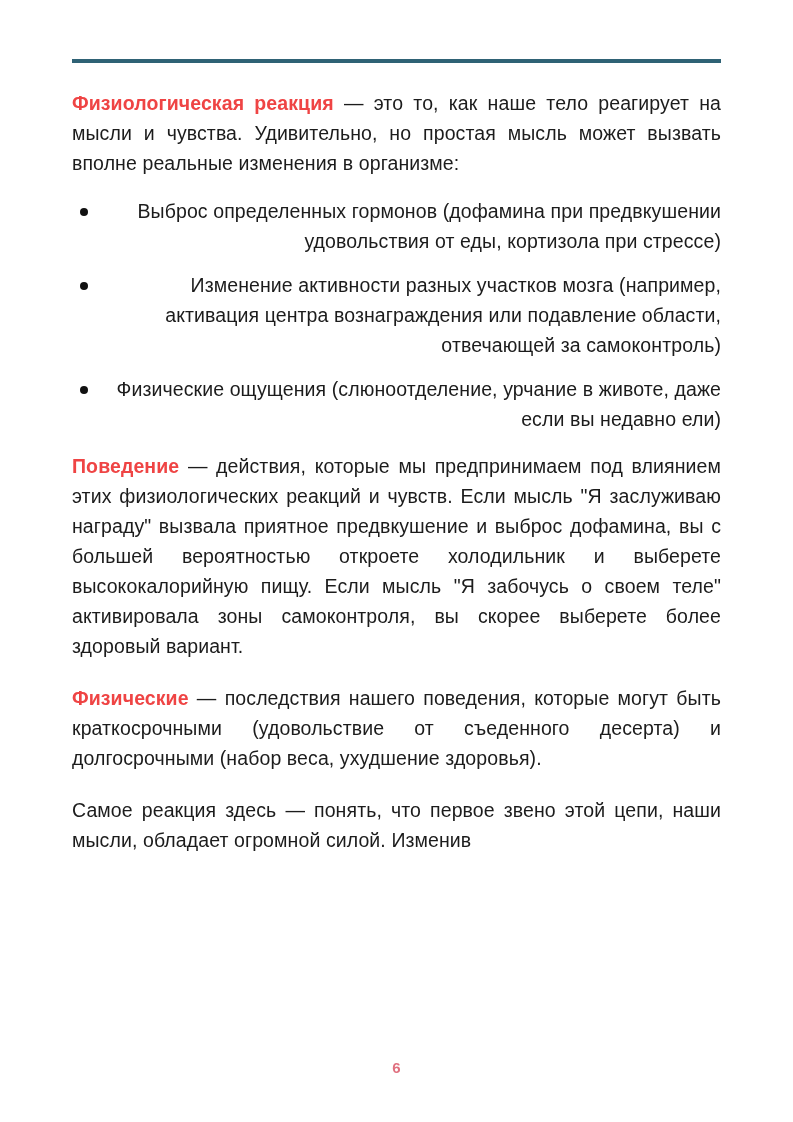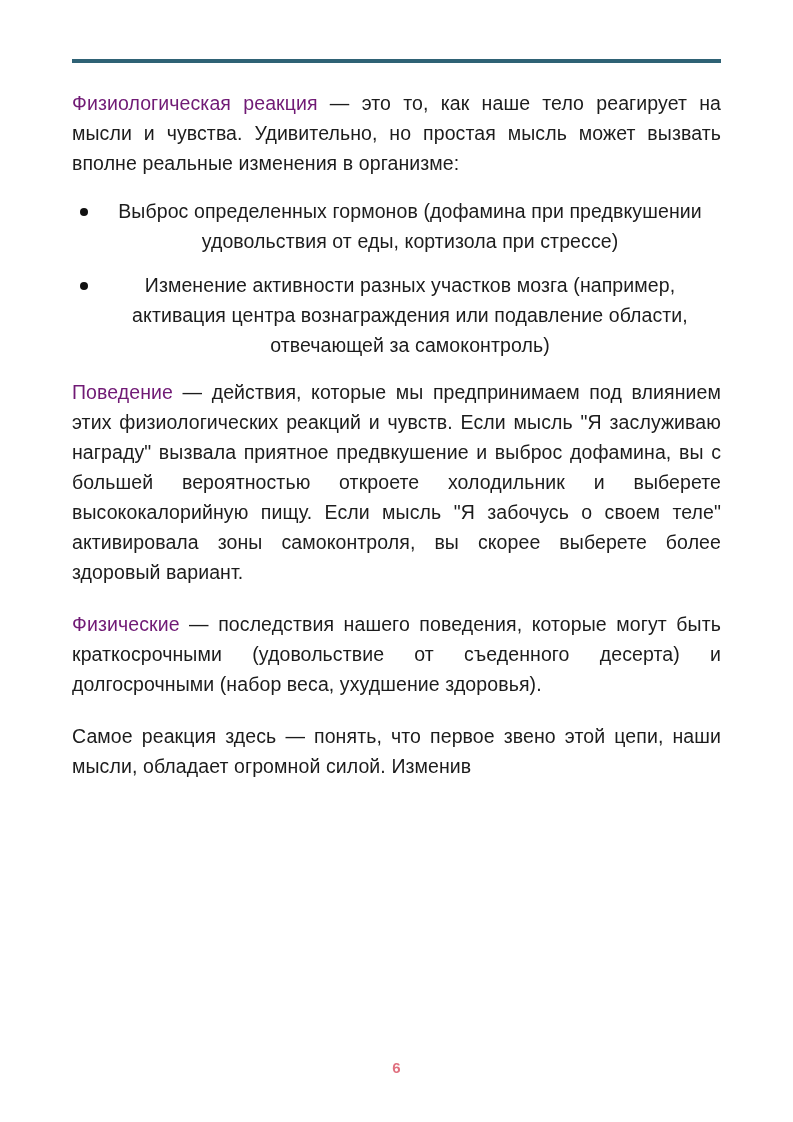--- a/index.html
+++ b/index.html
@@ -49,37 +49,37 @@
     text-justify: inter-word;
     color: #1c1c1c;
     letter-spacing: 0.1px;
   }
 
   p.body-text.last-line-natural {
     text-align-last: left;
   }
 
   .accent {
-    color: #701a75;
-    font-weight: normal;
+    color: #ef4444;
+    font-weight: bold;
   }
 
   ul.bullets {
     list-style: none;
     margin: 0;
     padding: 0;
   }
 
   ul.bullets li {
     position: relative;
     padding-left: 27px;
     font-size: 19.5px;
     line-height: 30px;
     color: #1c1c1c;
-    text-align: center;
+    text-align: right;
     letter-spacing: 0.1px;
   }
 
   ul.bullets li + li {
     margin-top: 14px;
   }
 
   ul.bullets li .dot {
     position: absolute;
     left: 8px;
@@ -121,20 +121,24 @@
 
     <ul class="bullets">
       <li>
         <span class="dot"></span>
         <span>Выброс определенных гормонов (дофамина при предвкушении удовольствия от еды, кортизола при стрессе)</span>
       </li>
       <li>
         <span class="dot"></span>
         <span>Изменение активности разных участков мозга (например, активация центра вознаграждения или подавление области, отвечающей за самоконтроль)</span>
       </li>
+      <li>
+        <span class="dot"></span>
+        <span>Физические ощущения (слюноотделение, урчание в животе, даже если вы недавно ели)</span>
+      </li>
     </ul>
 
     <div class="gap-after-list"></div>
 
     <p class="body-text last-line-natural"><span class="accent">Поведение</span><span> — действия, которые мы предпринимаем под влиянием этих физиологических реакций и чувств. Если мысль "Я заслуживаю награду" вызвала приятное предвкушение и выброс дофамина, вы с большей вероятностью откроете холодильник и выберете высококалорийную пищу. Если мысль "Я забочусь о своем теле" активировала зоны самоконтроля, вы скорее выберете более здоровый вариант.</span></p>
 
     <div class="gap-between-paras"></div>
 
     <p class="body-text last-line-natural"><span class="accent">Физические</span><span> — последствия нашего поведения, которые могут быть краткосрочными (удовольствие от съеденного десерта) и долгосрочными (набор веса, ухудшение здоровья).</span></p>
 

